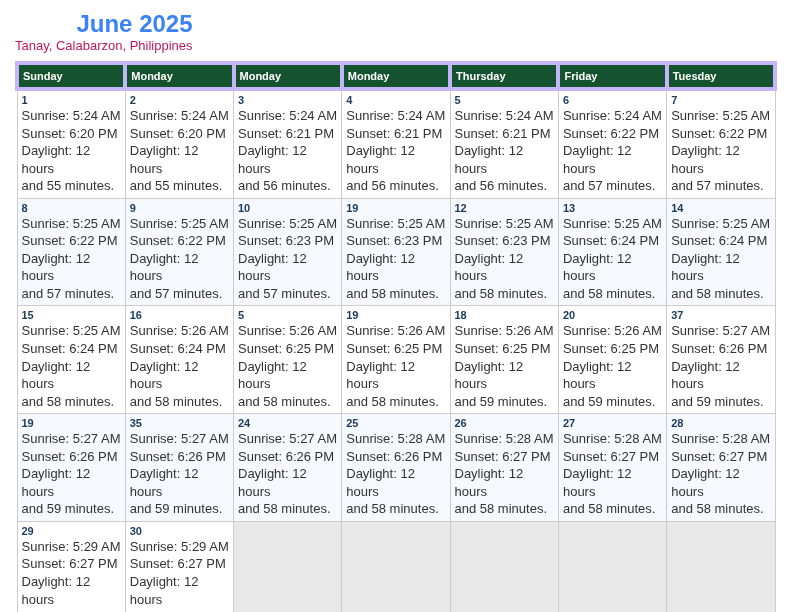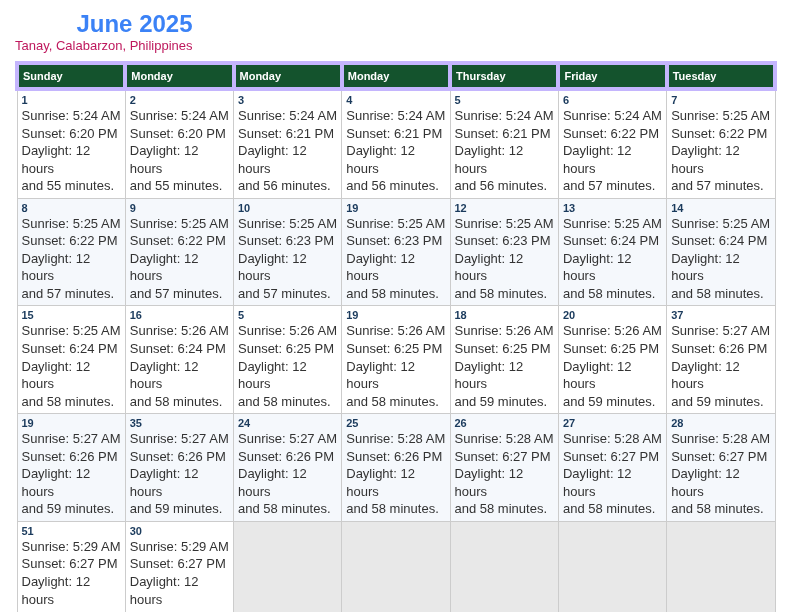--- a/index.html
+++ b/index.html
@@ -234,21 +234,21 @@
             <span class="day-num">27</span>
             <div class="day-info">Sunrise: 5:28 AM<br>Sunset: 6:27 PM<br>Daylight: 12 hours<br>and 58 minutes.</div>
           </td>
           <td>
             <span class="day-num">28</span>
             <div class="day-info">Sunrise: 5:28 AM<br>Sunset: 6:27 PM<br>Daylight: 12 hours<br>and 58 minutes.</div>
           </td>
         </tr>
         <tr>
           <td>
-            <span class="day-num">51</span>
+            <span class="day-num">29</span>
             <div class="day-info">Sunrise: 5:29 AM<br>Sunset: 6:27 PM<br>Daylight: 12 hours<br>and 58 minutes.</div>
           </td>
           <td>
             <span class="day-num">30</span>
             <div class="day-info">Sunrise: 5:29 AM<br>Sunset: 6:27 PM<br>Daylight: 12 hours<br>and 58 minutes.</div>
           </td>
           <td class="empty-cell"></td>
           <td class="empty-cell"></td>
           <td class="empty-cell"></td>
           <td class="empty-cell"></td>

